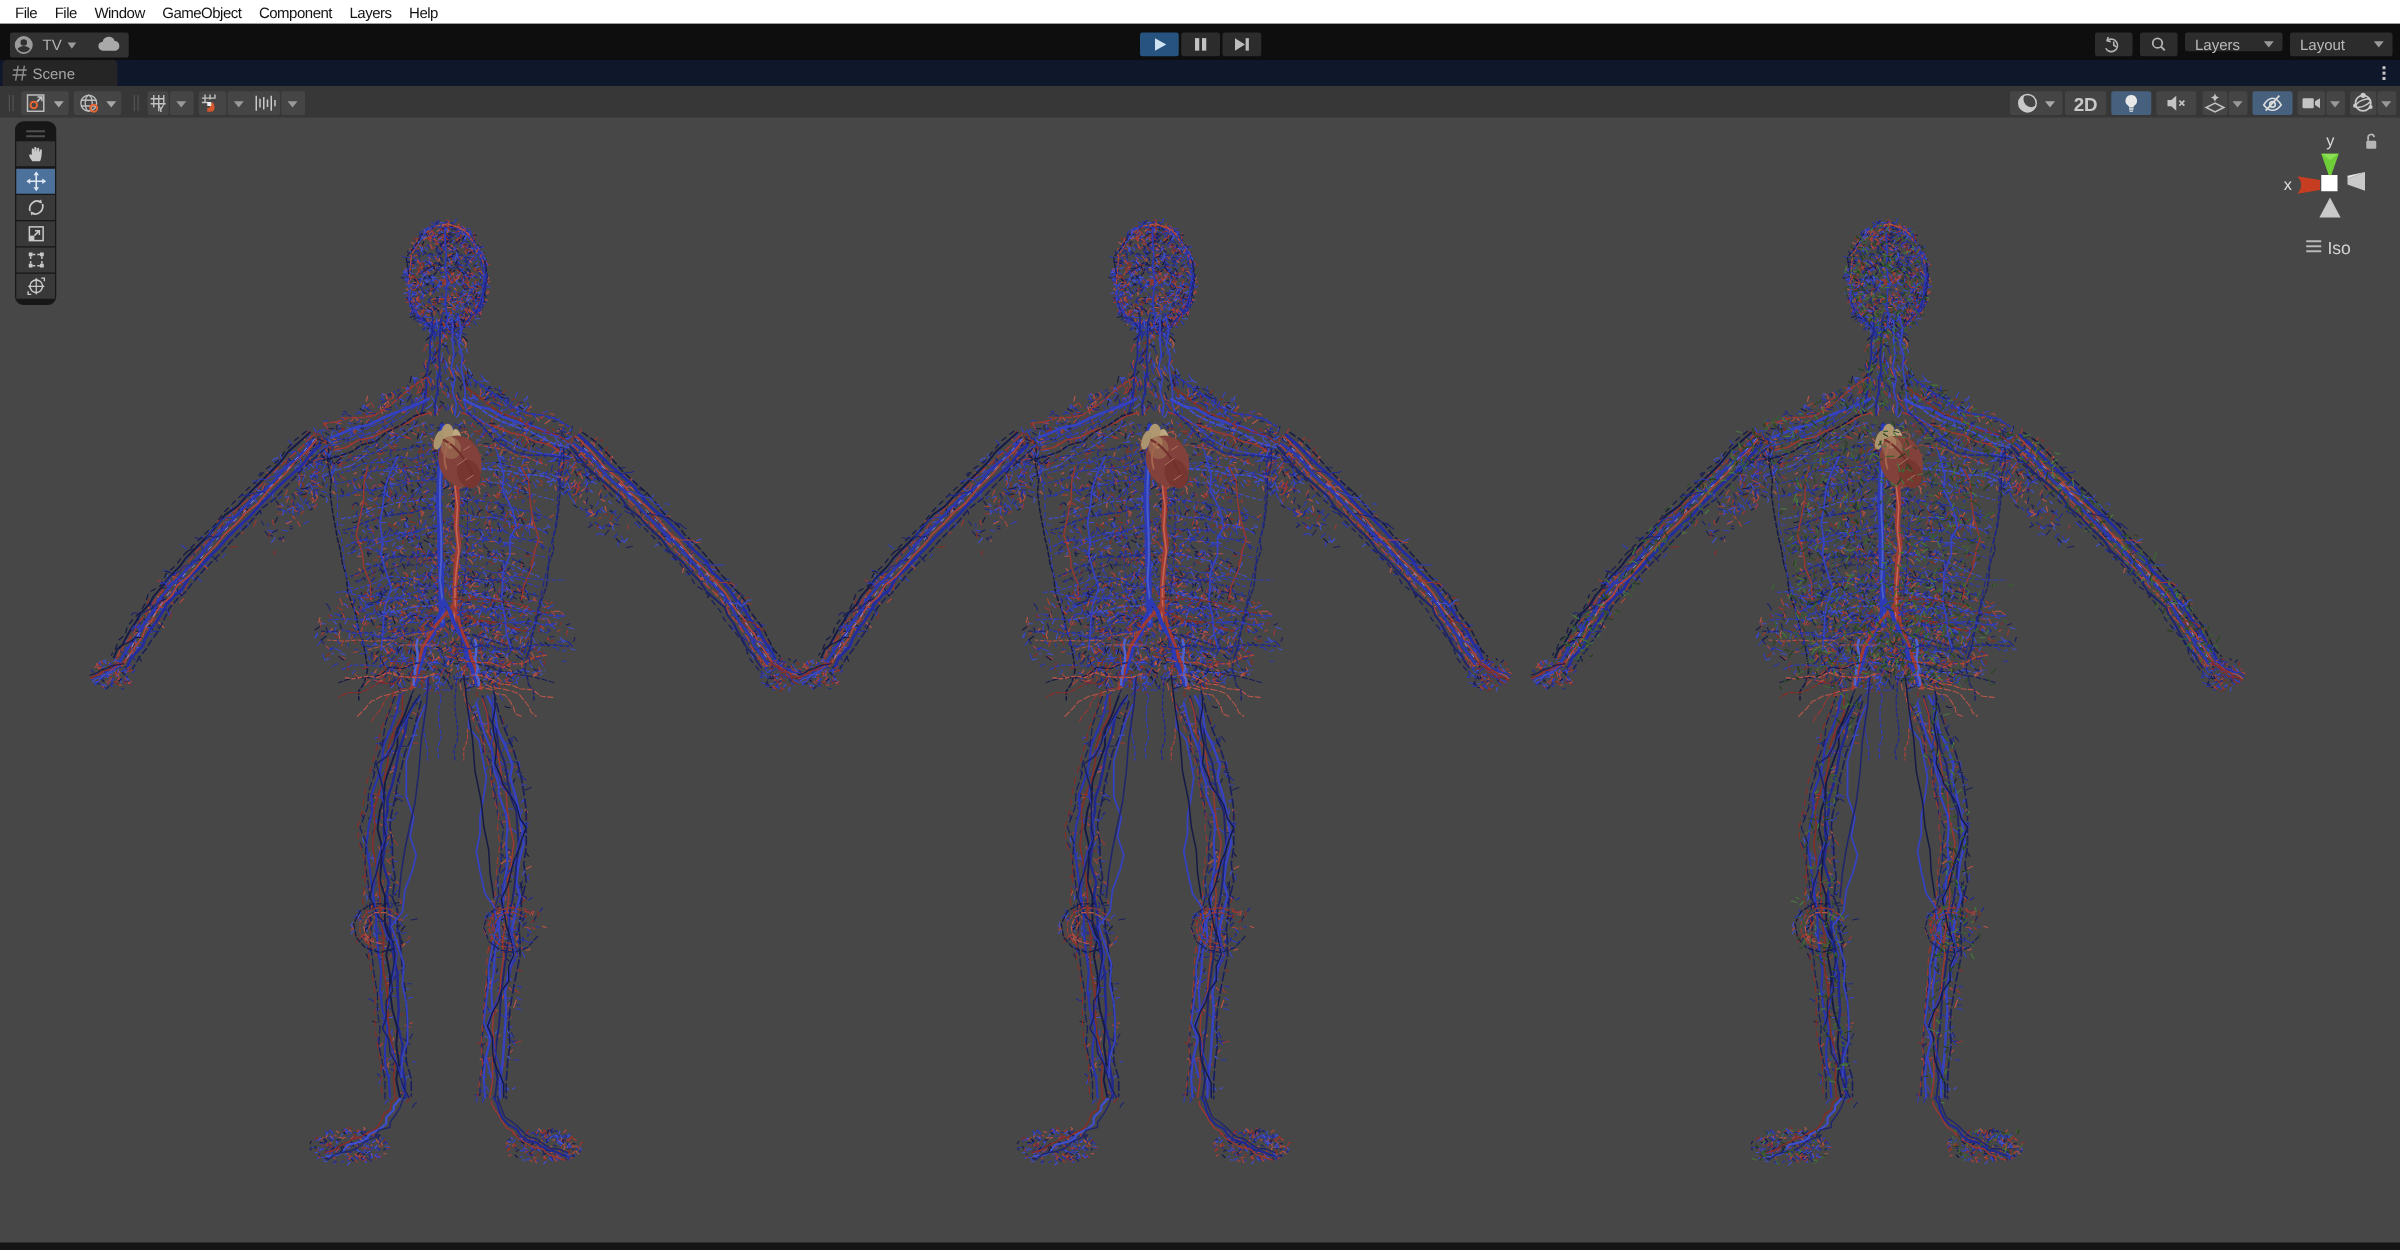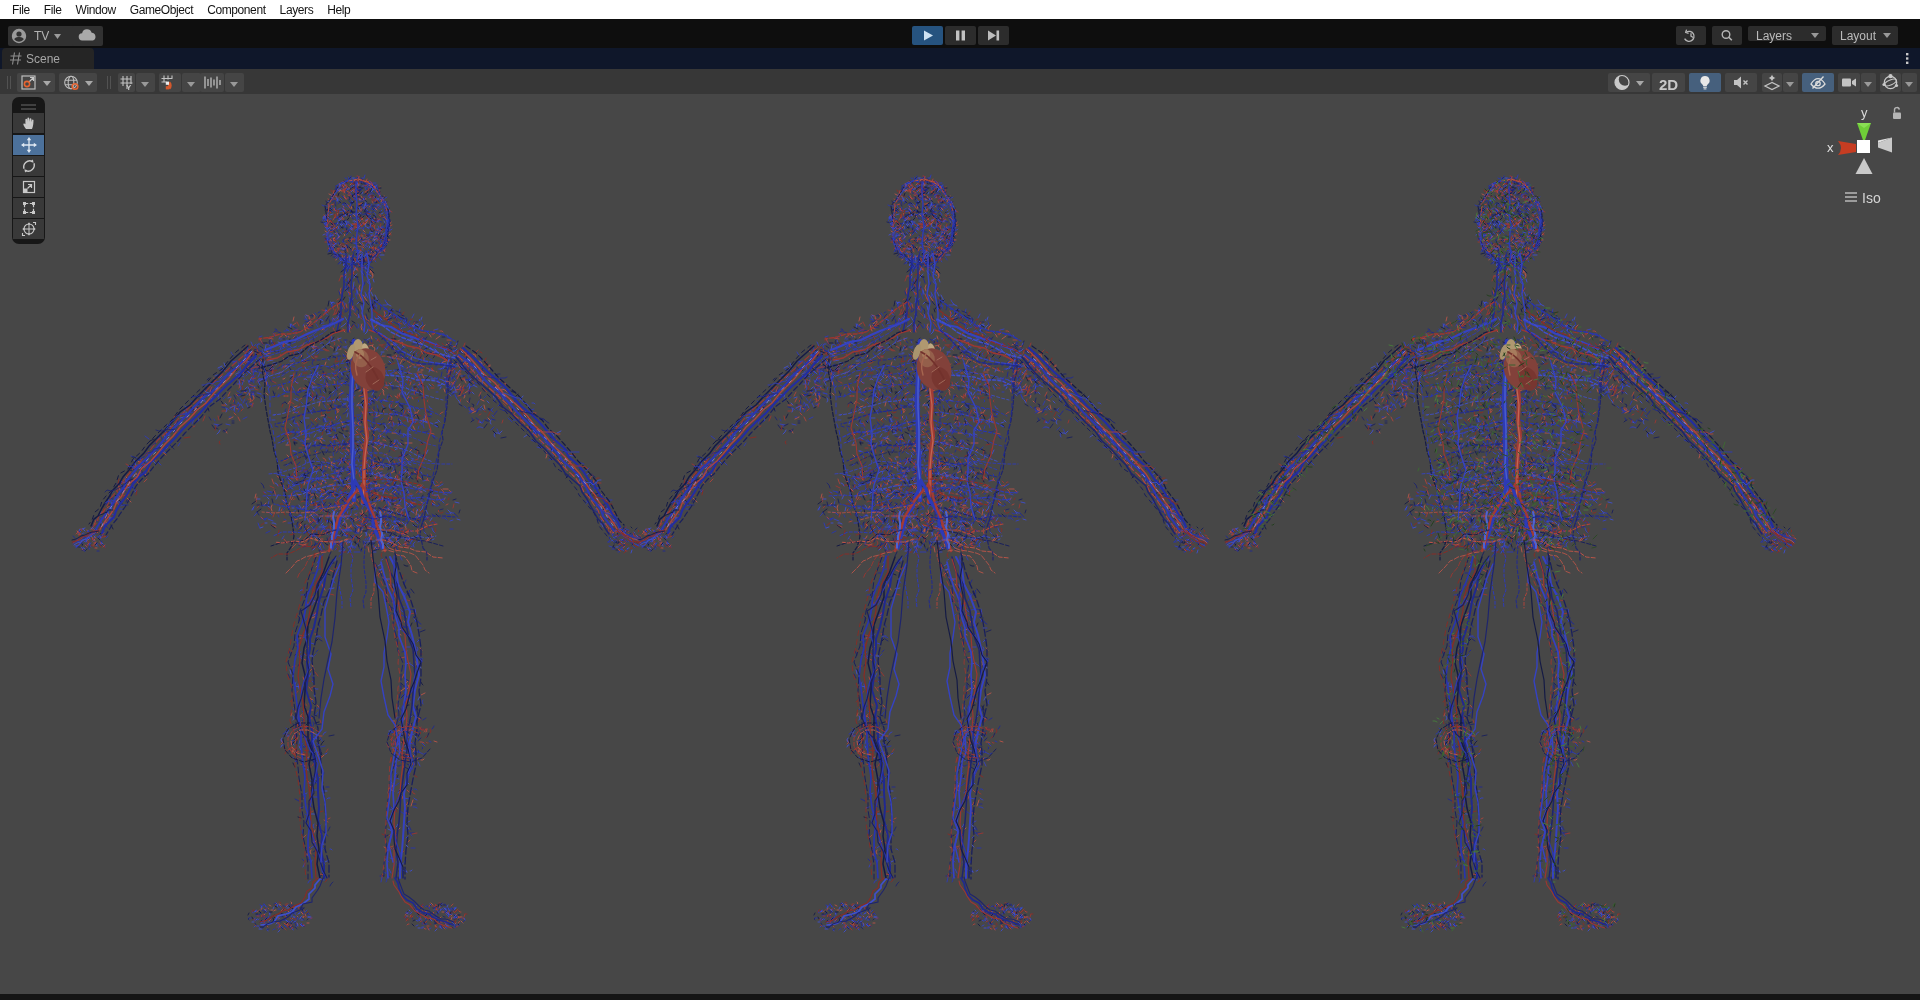--- a/index.html
+++ b/index.html
@@ -325,21 +325,21 @@
   <div class="tbtn" style="left:1712px;top:7px;width:30px;height:19px;background:#2c2c2c">
     <svg width="30" height="19">
         <circle cx="14" cy="8.5" r="3.8" fill="none" stroke="#b5b5b5" stroke-width="1.4"></circle>
         <path d="M16.8 11.3l3 3" stroke="#b5b5b5" stroke-width="1.6"></path>
       </svg>
   </div>
   <div class="tbtn" style="left:1748px;top:7px;width:78px;height:15px;background:#2c2c2c;color:#bbb;font-size:12px">
       <span style="position:absolute;left:8px;top:3px">Layers</span>
       <span class="tri" style="position:absolute;right:7px;top:7px"></span>
     </div>
-  <div class="tbtn" style="left:1832px;top:7px;width:66px;height:19px;background:#2c2c2c;color:#bbb;font-size:12px">
+  <div class="tbtn" style="left:1832px;top:7px;width:82px;height:19px;background:#2c2c2c;color:#bbb;font-size:12px">
       <span style="position:absolute;left:8px;top:3px">Layout</span>
       <span class="tri" style="position:absolute;right:7px;top:7px"></span>
     </div>
 </div>
 
 <div id="tabrow">
   <div id="tabsel"></div>
   <svg width="16" height="21" style="position:absolute;left:8px;top:0">
       <g stroke="#8e8e8e" stroke-width="1.1">
         <path d="M2.5 8h11M2 12h11M6.5 4.5l-2 12M11.5 4.5l-2 12"></path>

